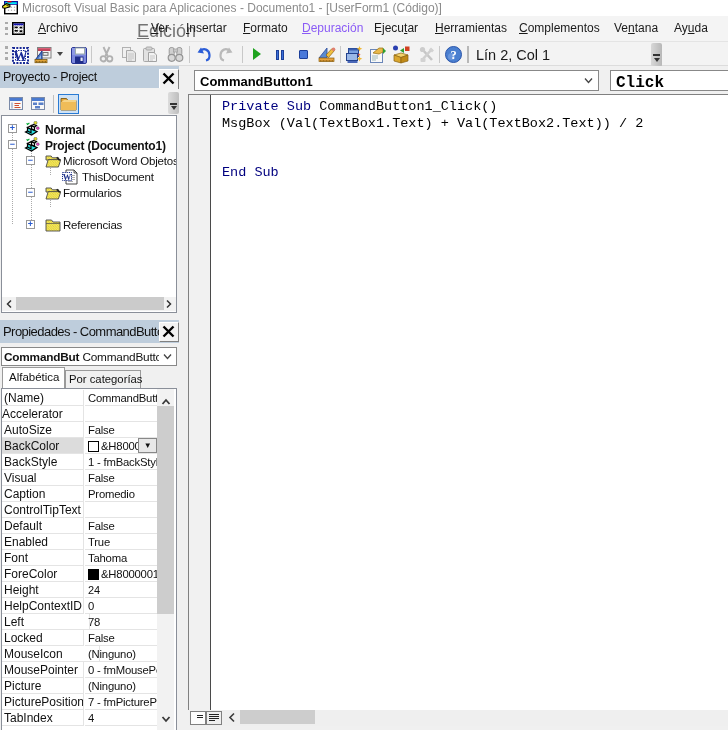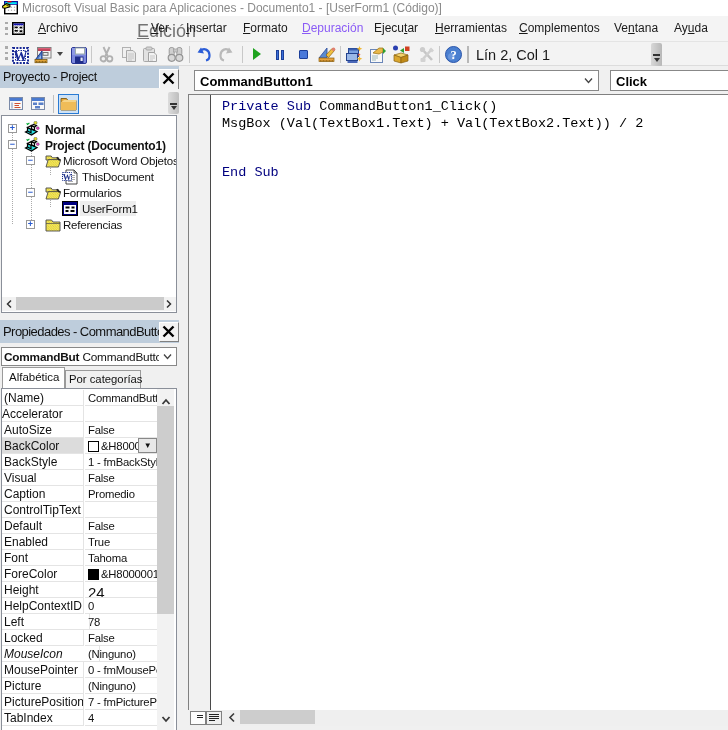--- a/index.html
+++ b/index.html
@@ -342,34 +342,20 @@
               <rect width="2.4" height="2.4" fill="#f6ec6a"></rect>
               <path d="M0,0 l2.4,2.4" stroke="#e0cc30" stroke-width="0.9"></path>
             </pattern>
           </defs>
           <path d="M1,2 L6.2,2 L7.4,3.8 L13.6,3.8 L13.6,6 L1,6 Z" fill="url(#hz)" stroke="#4a4a4a" stroke-width="0.9"></path>
           <path d="M1,13 L3.2,5.6 L15.8,5.6 L13.4,13 Z" fill="url(#hz)" stroke="#4a4a4a" stroke-width="0.9"></path>
           <path d="M11.8,3.2 L14.8,6.4" stroke="#222" stroke-width="1.6"></path>
         </svg>
       </div>
   <div class="abs" style="left:63px;top:2px;font-size:11.5px;letter-spacing:-0.2px;color:#111;white-space:nowrap;">Formularios</div>
-</div>
-<div class="abs" id="row-userform" style="left:-1px;top:85px;width:178px;height:16px;">
-  <div class="abs uform" style="left:62px;top:0px;">
-        <svg width="16" height="15" viewBox="0 0 16 15">
-          <rect x="0.5" y="0.5" width="15" height="14" fill="#000080" stroke="#000"></rect>
-          <rect x="2" y="4" width="12" height="9" fill="#fff"></rect>
-          <rect x="3.5" y="5.5" width="4" height="2" fill="#000"></rect>
-          <rect x="9.5" y="5.5" width="3" height="2" fill="#000"></rect>
-          <rect x="3.5" y="9" width="3" height="2" fill="#000"></rect>
-          <rect x="8.5" y="9" width="4" height="2" fill="#000"></rect>
-        </svg>
-      </div>
-  <div class="abs" style="left:80px;top:0px;width:56px;height:15px;background:#ededed;"></div>
-  <div class="abs" style="left:82px;top:2px;font-size:11.5px;letter-spacing:-0.2px;color:#111;white-space:nowrap;">UserForm1</div>
 </div>
 <div class="abs" id="row-refs" style="left:-1px;top:101px;width:178px;height:16px;">
   <div class="abs" style="left:26px;top:3px;width:9px;height:9px;background:#fff;border:1px solid #999;text-align:center;line-height:7px;font-size:9px;color:#2a5bd0;font-weight:bold;">+</div>
   <div class="abs fold-closed" style="left:45px;top:1px;">
         <svg width="16" height="14" viewBox="0 0 16 14">
           <defs>
             <pattern id="hz2" width="2.4" height="2.4" patternUnits="userSpaceOnUse">
               <rect width="2.4" height="2.4" fill="#f6ec6a"></rect>
               <path d="M0,0 l2.4,2.4" stroke="#e0cc30" stroke-width="0.9"></path>
             </pattern>
@@ -437,28 +423,28 @@
     <div class="abs" style="left:83px;top:112px;width:72px;height:16px;border-bottom:1px solid #e4e4e4;padding:1.5px 0 0 3px;overflow:hidden;white-space:nowrap;font-size:11.3px;letter-spacing:-0.2px;"></div>
     <div class="abs" style="left:0;top:128px;width:82px;height:16px;border-bottom:1px solid #e4e4e4;border-right:1px solid #e4e4e4;padding:1px 0 0 2px;overflow:hidden;white-space:nowrap;">Default</div>
     <div class="abs" style="left:83px;top:128px;width:72px;height:16px;border-bottom:1px solid #e4e4e4;padding:1.5px 0 0 3px;overflow:hidden;white-space:nowrap;font-size:11.3px;letter-spacing:-0.2px;">False</div>
     <div class="abs" style="left:0;top:144px;width:82px;height:16px;border-bottom:1px solid #e4e4e4;border-right:1px solid #e4e4e4;padding:1px 0 0 2px;overflow:hidden;white-space:nowrap;">Enabled</div>
     <div class="abs" style="left:83px;top:144px;width:72px;height:16px;border-bottom:1px solid #e4e4e4;padding:1.5px 0 0 3px;overflow:hidden;white-space:nowrap;font-size:11.3px;letter-spacing:-0.2px;">True</div>
     <div class="abs" style="left:0;top:160px;width:82px;height:16px;border-bottom:1px solid #e4e4e4;border-right:1px solid #e4e4e4;padding:1px 0 0 2px;overflow:hidden;white-space:nowrap;">Font</div>
     <div class="abs" style="left:83px;top:160px;width:72px;height:16px;border-bottom:1px solid #e4e4e4;padding:1.5px 0 0 3px;overflow:hidden;white-space:nowrap;font-size:11.3px;letter-spacing:-0.2px;">Tahoma</div>
     <div class="abs" style="left:0;top:176px;width:82px;height:16px;border-bottom:1px solid #e4e4e4;border-right:1px solid #e4e4e4;padding:1px 0 0 2px;overflow:hidden;white-space:nowrap;">ForeColor</div>
     <div class="abs" style="left:83px;top:176px;width:72px;height:16px;border-bottom:1px solid #e4e4e4;padding:1.5px 0 0 3px;overflow:hidden;white-space:nowrap;font-size:11.3px;letter-spacing:-0.2px;"><span style="display:inline-block;width:11px;height:11px;background:#000;border:1px solid #000;vertical-align:-2px;margin-right:2px;"></span>&amp;H80000012</div>
     <div class="abs" style="left:0;top:192px;width:82px;height:16px;border-bottom:1px solid #e4e4e4;border-right:1px solid #e4e4e4;padding:1px 0 0 2px;overflow:hidden;white-space:nowrap;">Height</div>
-    <div class="abs" style="left:83px;top:192px;width:72px;height:16px;border-bottom:1px solid #e4e4e4;padding:1.5px 0 0 3px;overflow:hidden;white-space:nowrap;font-size:15px;letter-spacing:-0.2px;">24</div>
+    <div class="abs" style="left:83px;top:192px;width:72px;height:16px;border-bottom:1px solid #e4e4e4;padding:1.5px 0 0 3px;overflow:hidden;white-space:nowrap;font-size:11px;letter-spacing:-0.2px;">24</div>
     <div class="abs" style="left:0;top:208px;width:82px;height:16px;border-bottom:1px solid #e4e4e4;border-right:1px solid #e4e4e4;padding:1px 0 0 2px;overflow:hidden;white-space:nowrap;">HelpContextID</div>
     <div class="abs" style="left:83px;top:208px;width:72px;height:16px;border-bottom:1px solid #e4e4e4;padding:1.5px 0 0 3px;overflow:hidden;white-space:nowrap;font-size:11.3px;letter-spacing:-0.2px;">0</div>
     <div class="abs" style="left:0;top:224px;width:88px;height:16px;border-bottom:1px solid #e4e4e4;border-right:1px solid #e4e4e4;padding:1px 0 0 2px;overflow:hidden;white-space:nowrap;">Left</div>
     <div class="abs" style="left:83px;top:224px;width:72px;height:16px;border-bottom:1px solid #e4e4e4;padding:1.5px 0 0 3px;overflow:hidden;white-space:nowrap;font-size:11.3px;letter-spacing:-0.2px;">78</div>
     <div class="abs" style="left:0;top:240px;width:82px;height:16px;border-bottom:1px solid #e4e4e4;border-right:1px solid #e4e4e4;padding:1px 0 0 2px;overflow:hidden;white-space:nowrap;">Locked</div>
     <div class="abs" style="left:83px;top:240px;width:72px;height:16px;border-bottom:1px solid #e4e4e4;padding:1.5px 0 0 3px;overflow:hidden;white-space:nowrap;font-size:11.3px;letter-spacing:-0.2px;">False</div>
-    <div class="abs" style="left:0;top:256px;width:98px;height:16px;border-bottom:1px solid #e4e4e4;border-right:1px solid #e4e4e4;padding:1px 0 0 2px;overflow:hidden;white-space:nowrap;font-style:italic;">MouseIcon</div>
+    <div class="abs" style="left:0;top:256px;width:98px;height:16px;border-bottom:1px solid #e4e4e4;border-right:1px solid #e4e4e4;padding:1px 0 0 2px;overflow:hidden;white-space:nowrap;">MouseIcon</div>
     <div class="abs" style="left:83px;top:256px;width:72px;height:16px;border-bottom:1px solid #e4e4e4;padding:1.5px 0 0 3px;overflow:hidden;white-space:nowrap;font-size:11.3px;letter-spacing:-0.2px;">(Ninguno)</div>
     <div class="abs" style="left:0;top:272px;width:82px;height:16px;border-bottom:1px solid #e4e4e4;border-right:1px solid #e4e4e4;padding:1px 0 0 2px;overflow:hidden;white-space:nowrap;">MousePointer</div>
     <div class="abs" style="left:83px;top:272px;width:72px;height:16px;border-bottom:1px solid #e4e4e4;padding:1.5px 0 0 3px;overflow:hidden;white-space:nowrap;font-size:11.3px;letter-spacing:-0.2px;">0 - fmMousePo</div>
     <div class="abs" style="left:0;top:288px;width:82px;height:16px;border-bottom:1px solid #e4e4e4;border-right:1px solid #e4e4e4;padding:1px 0 0 2px;overflow:hidden;white-space:nowrap;">Picture</div>
     <div class="abs" style="left:83px;top:288px;width:72px;height:16px;border-bottom:1px solid #e4e4e4;padding:1.5px 0 0 3px;overflow:hidden;white-space:nowrap;font-size:11.3px;letter-spacing:-0.2px;">(Ninguno)</div>
     <div class="abs" style="left:0;top:304px;width:82px;height:16px;border-bottom:1px solid #e4e4e4;border-right:1px solid #e4e4e4;padding:1px 0 3px 2px;overflow:hidden;white-space:nowrap;">PicturePosition</div>
     <div class="abs" style="left:83px;top:304px;width:72px;height:16px;border-bottom:1px solid #e4e4e4;padding:1.5px 0 0 3px;overflow:hidden;white-space:nowrap;font-size:11.3px;letter-spacing:-0.2px;">7 - fmPicturePo</div>
     <div class="abs" style="left:0;top:320px;width:82px;height:16px;border-bottom:1px solid #e4e4e4;border-right:1px solid #e4e4e4;padding:1px 0 0 2px;overflow:hidden;white-space:nowrap;">TabIndex</div>
     <div class="abs" style="left:83px;top:320px;width:72px;height:16px;border-bottom:1px solid #e4e4e4;padding:1.5px 0 0 3px;overflow:hidden;white-space:nowrap;font-size:11.3px;letter-spacing:-0.2px;">4</div>
   </div>
@@ -478,21 +464,21 @@
 
 <div class="abs" style="left:184px;top:66px;width:544px;height:29px;background:#f0f0f0;"></div>
 <div class="abs" style="left:194px;top:70px;width:405px;height:21px;background:#fff;border:1px solid #888;"></div>
 <div class="abs" style="left:200px;top:74px;font-size:13px;font-weight:bold;color:#000;">CommandButton1</div>
 <div class="abs" style="left:584px;top:76px;width:9px;height:9px;">
 <svg width="9" height="9" viewBox="0 0 9 9">
       <path d="M1,2.5 L4.5,6.5 L8,2.5" fill="none" stroke="#444" stroke-width="1.3"></path>
     </svg>
 </div>
 <div class="abs" style="left:610px;top:70px;width:118px;height:21px;background:#fff;border:1px solid #888;border-right:none;"></div>
-<div class="abs" style="left:616px;top:74px;font-size:13px;font-weight:bold;color:#000;">Click</div>
+<div class="abs" style="left:616px;top:74px;font-size:16px;font-weight:bold;color:#000;font-family:Liberation Mono, monospace;">Click</div>
 
 <div class="abs" style="left:188px;top:94px;width:540px;height:616px;background:#fff;border-left:1px solid #808080;border-top:1px solid #808080;"></div>
 <div class="abs" style="left:189px;top:95px;width:22px;height:615px;background:#f1f1f1;border-right:1px solid #4a4a4a;"></div>
 
 <div class="abs" style="left:222px;top:99px;font-family:'Liberation Mono',monospace;font-size:13.5px;line-height:16.5px;white-space:pre;color:#000;"><span style="color:#00007f">Private</span> <span style="color:#00007f">Sub</span> CommandButton1_Click()
 MsgBox (Val(TextBox1.Text) + Val(TextBox2.Text)) / 2
 
 
 <span style="color:#00007f">End</span> <span style="color:#00007f">Sub</span></div>
 

